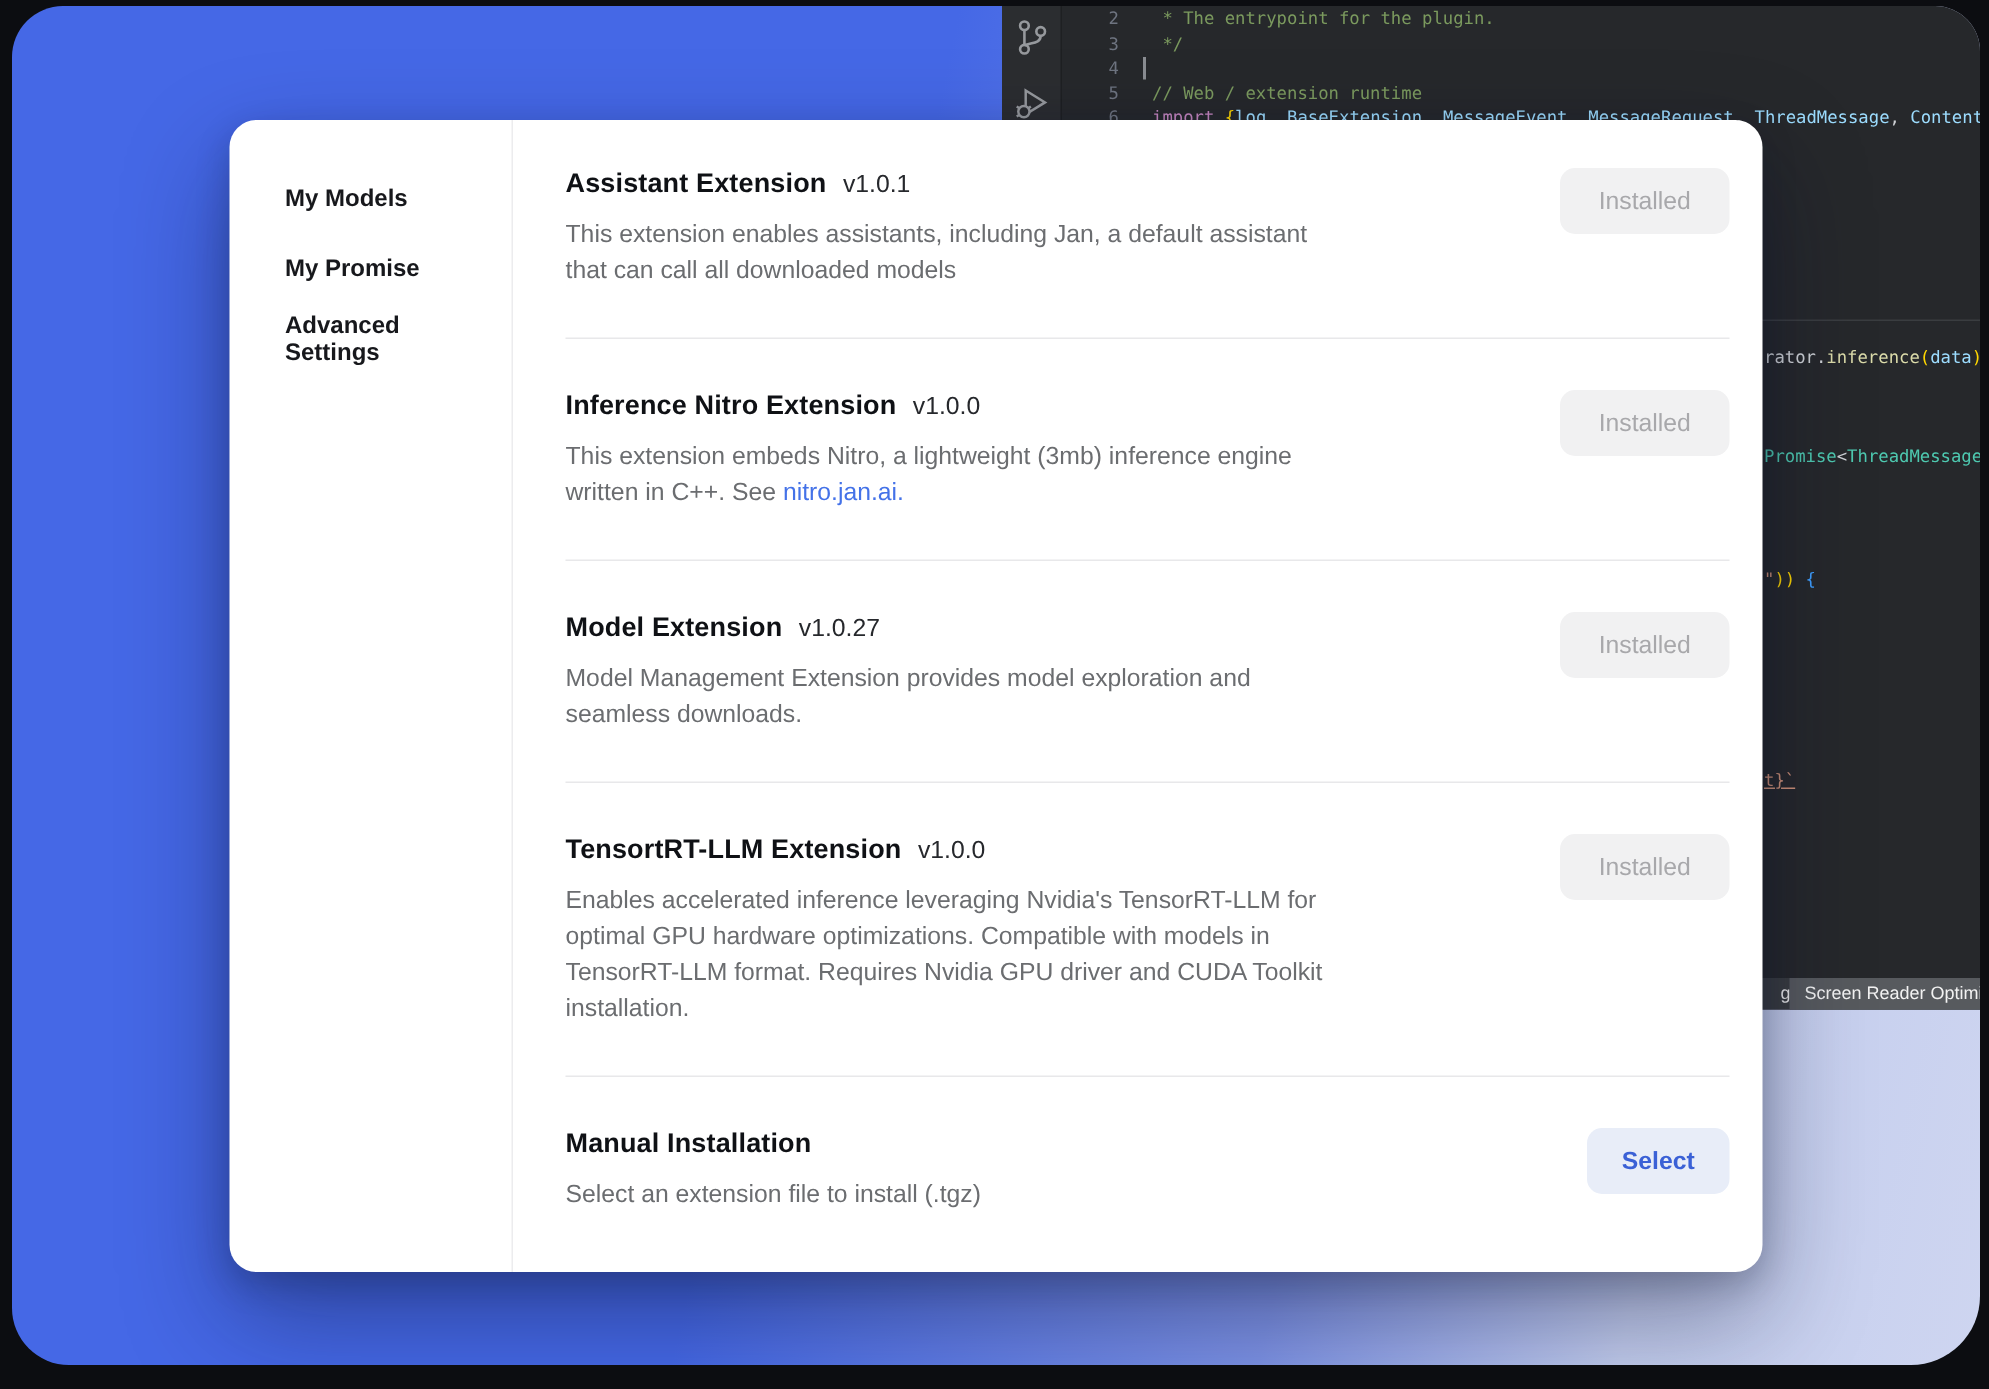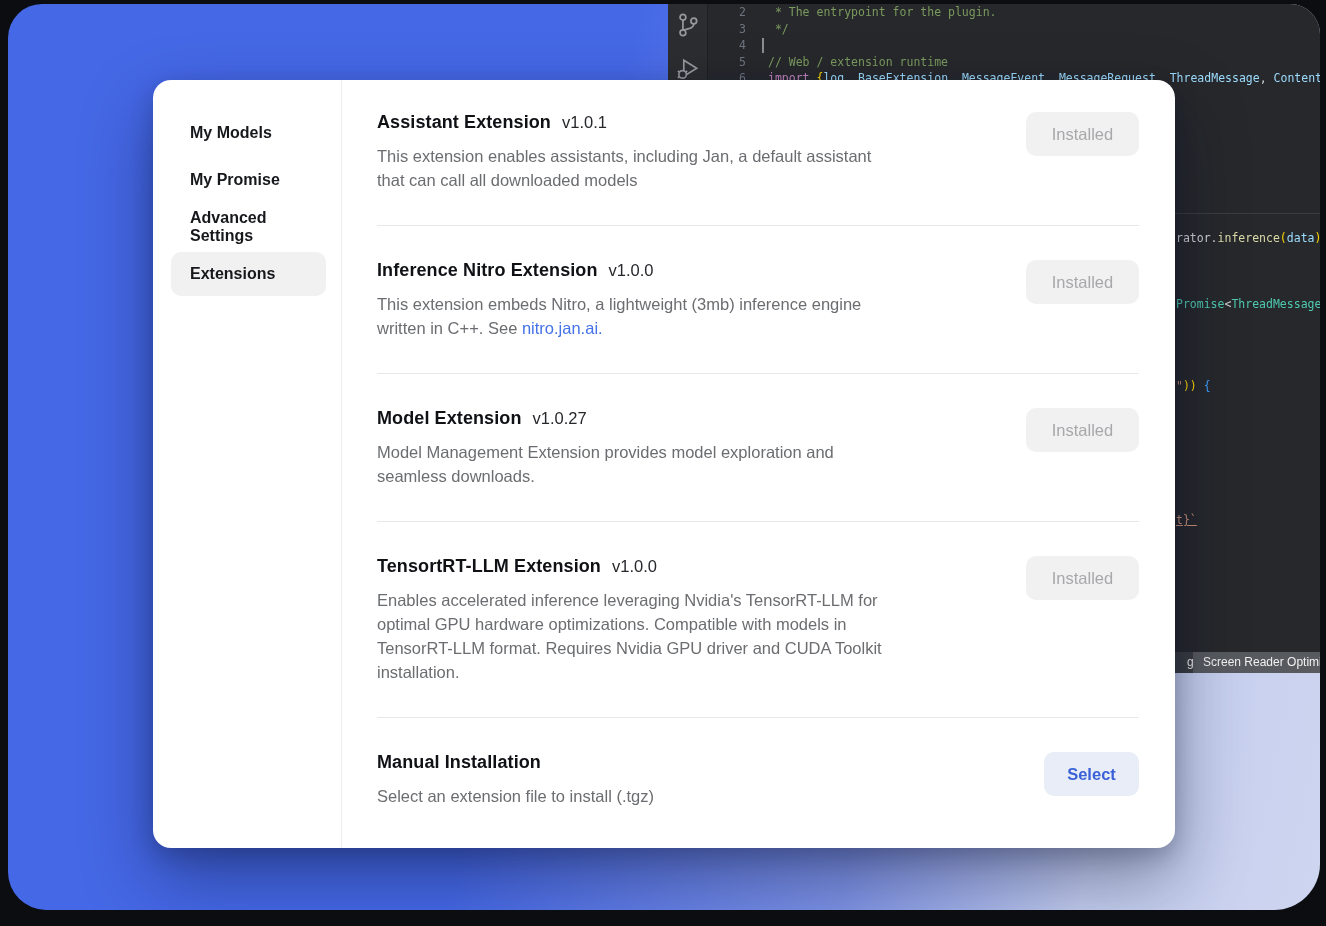--- a/index.html
+++ b/index.html
@@ -76,21 +76,21 @@
   .sidebar {
     width:189px; flex:none; border-right:1px solid #ececee; padding-top:28px;
   }
   .side-item {
     margin:3px 15px 3px 18px; height:44px; border-radius:10px;
     display:flex; align-items:center; padding-left:19px;
     font-size:16px; font-weight:700; color:#17181c; cursor:pointer;
   }
   .side-item.active { background:#f1f1f2; }
 
-  .content { flex:1; padding:0 36px 0 35px; overflow:hidden; }
+  .content { flex:1; padding:0 22px 0 35px; overflow:hidden; }
   .ext-row {
     display:flex; justify-content:space-between; align-items:flex-start;
     padding:34px 0 33px 0; border-bottom:1px solid #e8e8ea;
   }
   .ext-row:first-child { padding-top:32px; }
   .ext-row:last-child { border-bottom:none; padding-bottom:20px; }
   .ext-left { max-width:585px; }
   .ext-title-row { display:flex; align-items:baseline; gap:11px; }
   .ext-title { font-size:18px; font-weight:700; color:#0f1115; letter-spacing:.1px; }
   .ext-version { font-size:16.5px; font-weight:400; color:#26282c; }
@@ -177,23 +177,20 @@
   </div>
 
   <div class="side-item">
     <span class="side-label">My Promise</span>
   </div>
 
   <div class="side-item">
     <span class="side-label">Advanced Settings</span>
   </div>
 
-  <div class="side-item active">
-    <span class="side-label">Extensions</span>
-  </div>
 </div>
       <div class="content" id="rows-holder">
   <div class="ext-row">
     <div class="ext-left">
       <div class="ext-title-row">
         <span class="ext-title">Assistant Extension</span>
         <span class="ext-version">v1.0.1</span>
       </div>
       <div class="ext-desc">
                 <div class="desc-line"><span>This extension enables assistants, including Jan, a default assistant</span></div>

